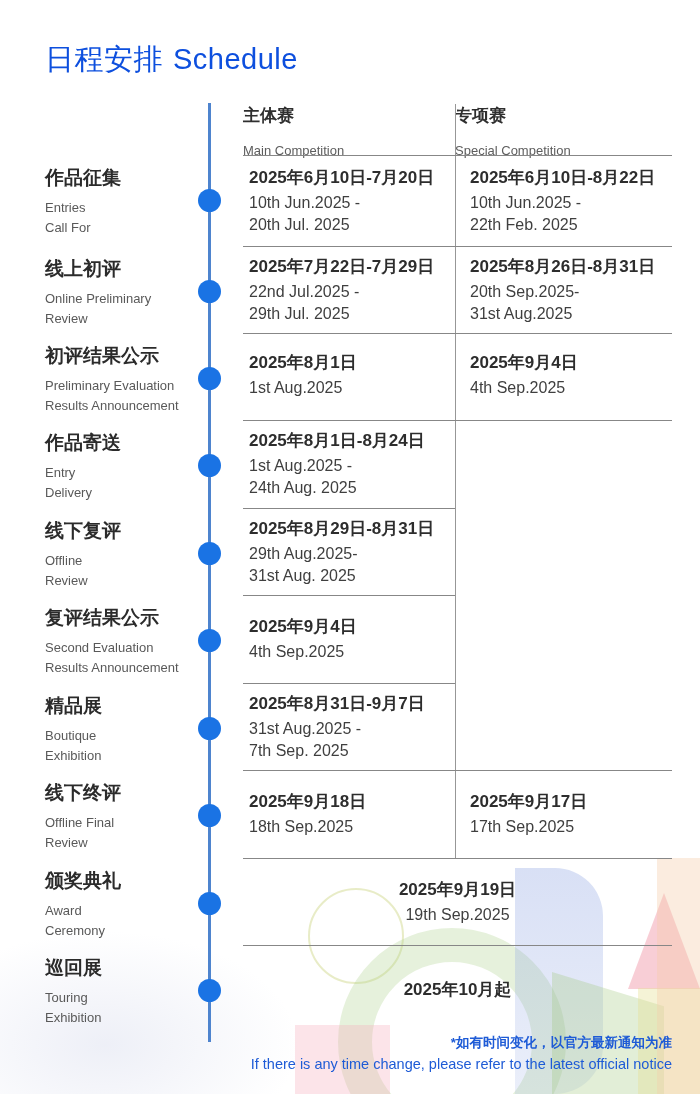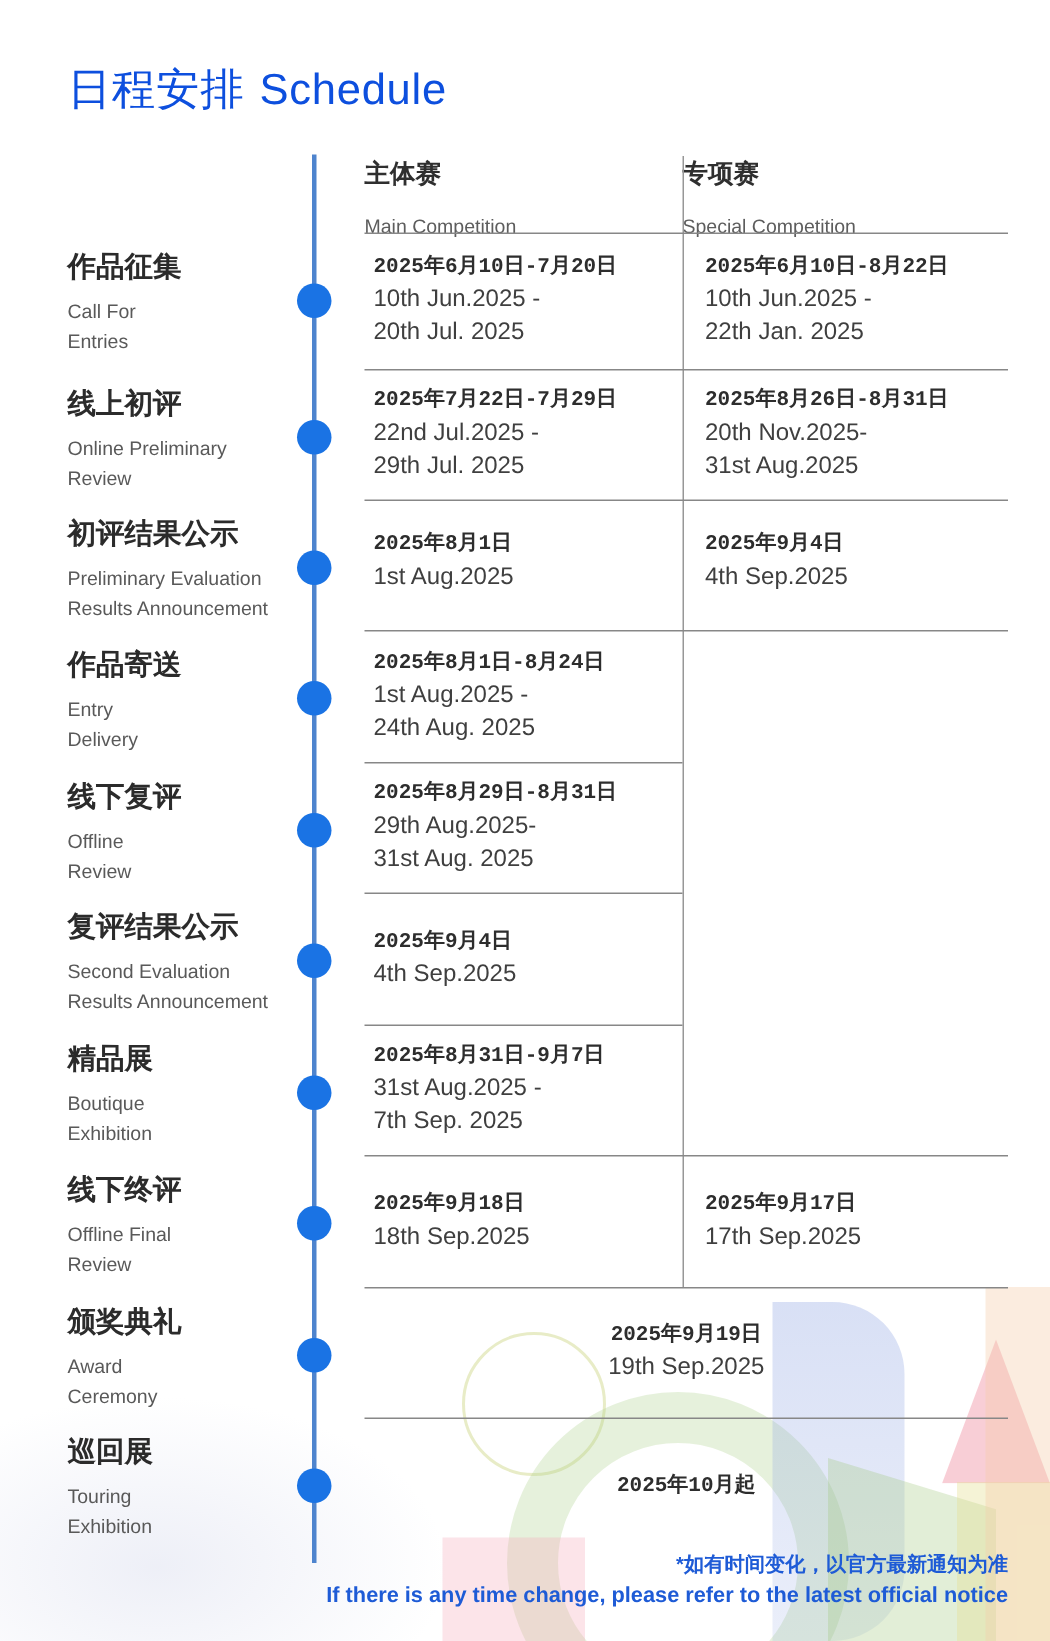--- a/index.html
+++ b/index.html
@@ -25,40 +25,40 @@
 
   
   .stage{position:absolute;left:45px;width:165px;}
   .stage .zh{font-size:19px;font-weight:700;color:#2b2b2b;margin-bottom:7px;}
   .stage .en{font-size:13px;color:#595959;line-height:1.55;}
   .s1{top:165px}.s2{top:256px}.s3{top:343px}.s4{top:430px}.s5{top:518px}
   .s6{top:605px}.s7{top:693px}.s8{top:780px}.s9{top:868px}.s10{top:955px}
 
   
   .cell{position:absolute;display:flex;flex-direction:column;justify-content:center;}
-  .cell .dzh{font-size:14px;font-weight:600;color:#2d2d2d;margin-bottom:3px;font-family:Liberation Mono, monospace;}
+  .cell .dzh{font-size:17px;font-weight:600;color:#2d2d2d;margin-bottom:3px;}
   .cell .den{font-size:16px;color:#3f3f3f;line-height:1.35;}
   .cell-main{left:249px;width:202px;}
   .cell-special{left:470px;width:200px;}
   .cell-merged{left:243px;width:429px;text-align:center;}
   .rb1{top:155px;height:91px}.rb2{top:246px;height:87px}.rb3{top:331px;height:87px}
   .rb4{top:420px;height:88px}.rb5{top:508px;height:87px}.rb6{top:595px;height:88px}
   .rb7{top:683px;height:87px}.rb8{top:770px;height:88px}.rb9{top:858px;height:87px}
   .rb10{top:945px;height:92px}
 
   
   .hline{position:absolute;left:243px;height:1px;background:#878787;}
   .hline.full{width:429px;}
   .hline.half{width:212px;}
   .vline{position:absolute;left:455px;top:104px;width:1px;height:754px;background:#979797;}
 
   
   .footer{position:absolute;right:28px;top:1034px;text-align:right;color:#1e5bd6;}
   .footer .zh{font-size:13.5px;font-weight:600;margin-bottom:4px;}
-  .footer .en{font-size:14.5px;font-weight:700;margin-left:19px;}
+  .footer .en{font-size:14.5px;font-weight:400;margin-left:19px;}
 
   
   .wm{position:absolute;pointer-events:none;}
   .wm-haze{left:0;top:930px;width:300px;height:164px;
     background:radial-gradient(ellipse at 35% 70%,rgba(205,210,232,.35),rgba(255,255,255,0) 70%);}
   .wm-ring-thin{left:308px;top:888px;width:92px;height:92px;border-radius:50%;
     border:2px solid rgba(205,212,130,.45);}
   .wm-g{left:338px;top:928px;width:160px;height:160px;border-radius:50%;
     border:34px solid rgba(172,210,138,.30);}
   .wm-pink-rect{left:295px;top:1025px;width:95px;height:69px;background:rgba(246,172,186,.32);}
@@ -121,22 +121,22 @@
   <div class="dot d5"></div>
   <div class="dot d6"></div>
   <div class="dot d7"></div>
   <div class="dot d8"></div>
   <div class="dot d9"></div>
   <div class="dot d10"></div>
 
   <div class="stage s1">
     <div class="zh">作品征集</div>
     <div class="en">
-      <div>Call For</div>
-        <div>Entries</div>
+      <div>Entries</div>
+        <div>Call For</div>
     </div>
   </div>
   <div class="stage s2">
     <div class="zh">线上初评</div>
     <div class="en">
       <div>Online Preliminary</div>
         <div>Review</div>
     </div>
   </div>
   <div class="stage s3">
@@ -200,35 +200,35 @@
     <div class="dzh">2025年6月10日-7月20日</div>
     <div class="den">
         <div>10th Jun.2025 -</div>
         <div>20th Jul. 2025</div>
       </div>
   </div>
   <div class="cell cell-special rb1">
     <div class="dzh">2025年6月10日-8月22日</div>
     <div class="den">
         <div>10th Jun.2025 -</div>
-        <div>22th Jan. 2025</div>
+        <div>22th Feb. 2025</div>
       </div>
   </div>
 
   <div class="cell cell-main rb2">
     <div class="dzh">2025年7月22日-7月29日</div>
     <div class="den">
         <div>22nd Jul.2025 -</div>
         <div>29th Jul. 2025</div>
       </div>
   </div>
   <div class="cell cell-special rb2">
     <div class="dzh">2025年8月26日-8月31日</div>
     <div class="den">
-        <div>20th Nov.2025-</div>
+        <div>20th Sep.2025-</div>
         <div>31st Aug.2025</div>
       </div>
   </div>
 
   <div class="cell cell-main rb3">
     <div class="dzh">2025年8月1日</div>
     <div class="den">
         <div>1st Aug.2025</div>
       </div>
   </div>

